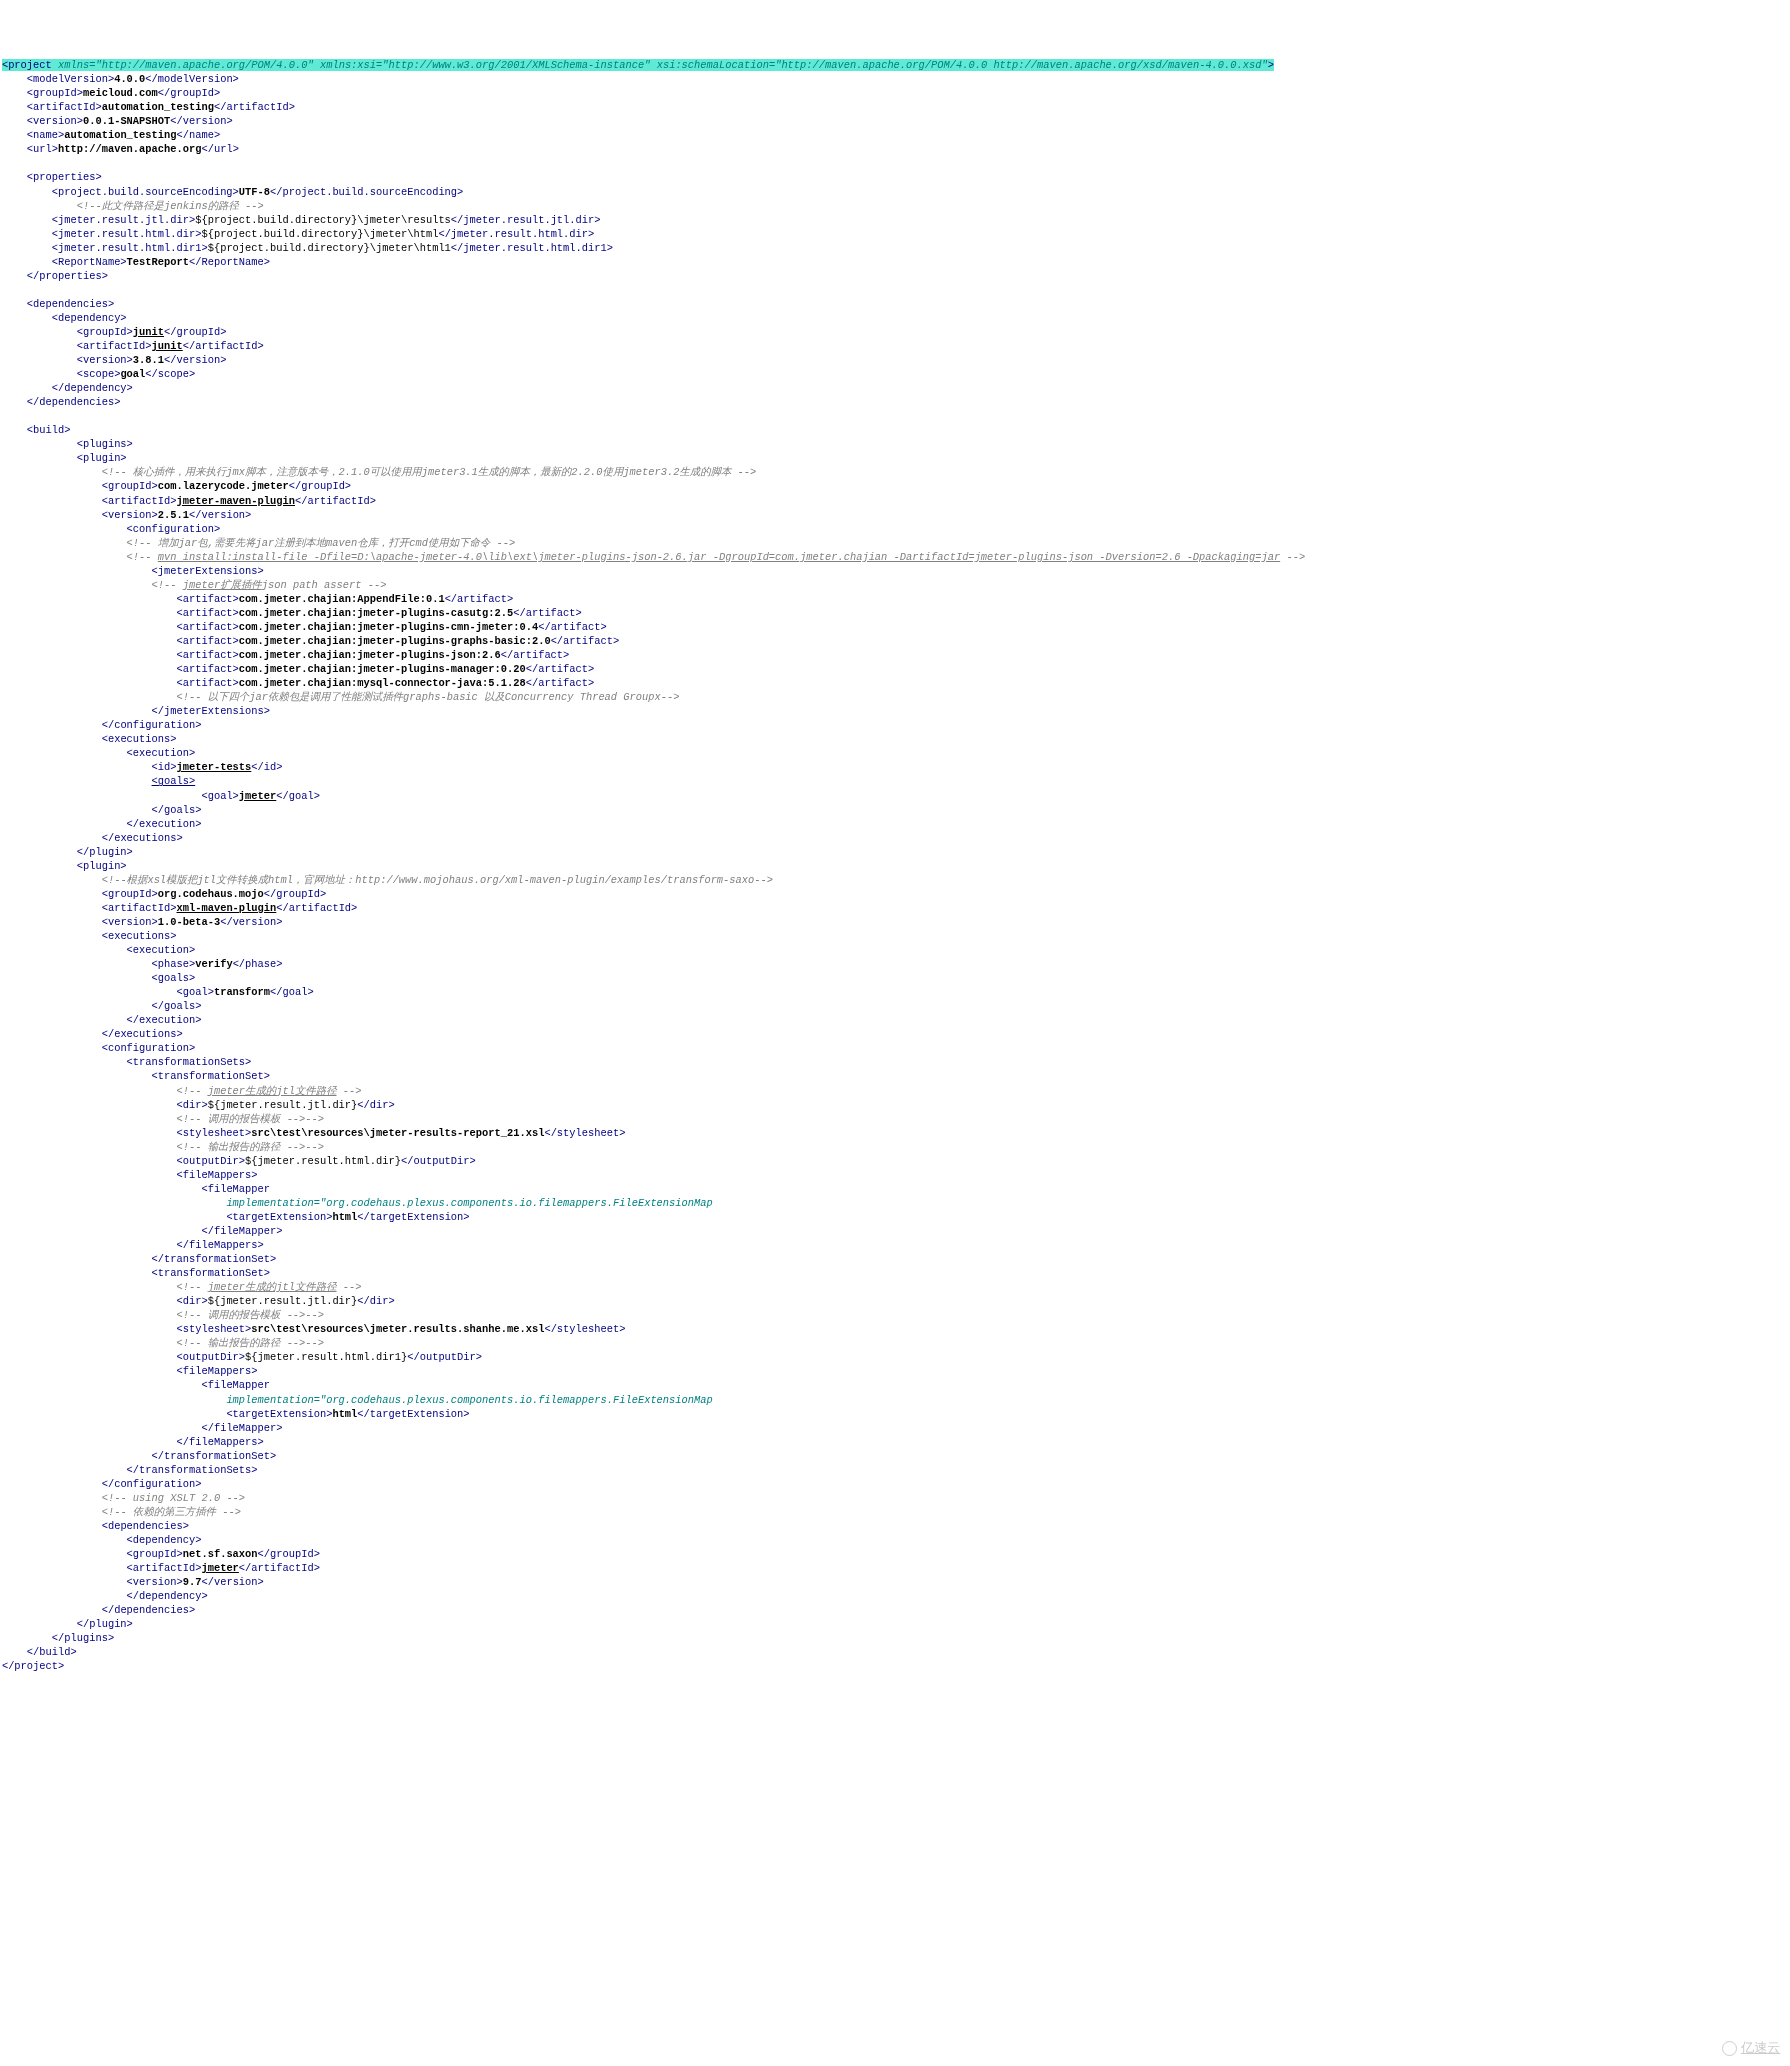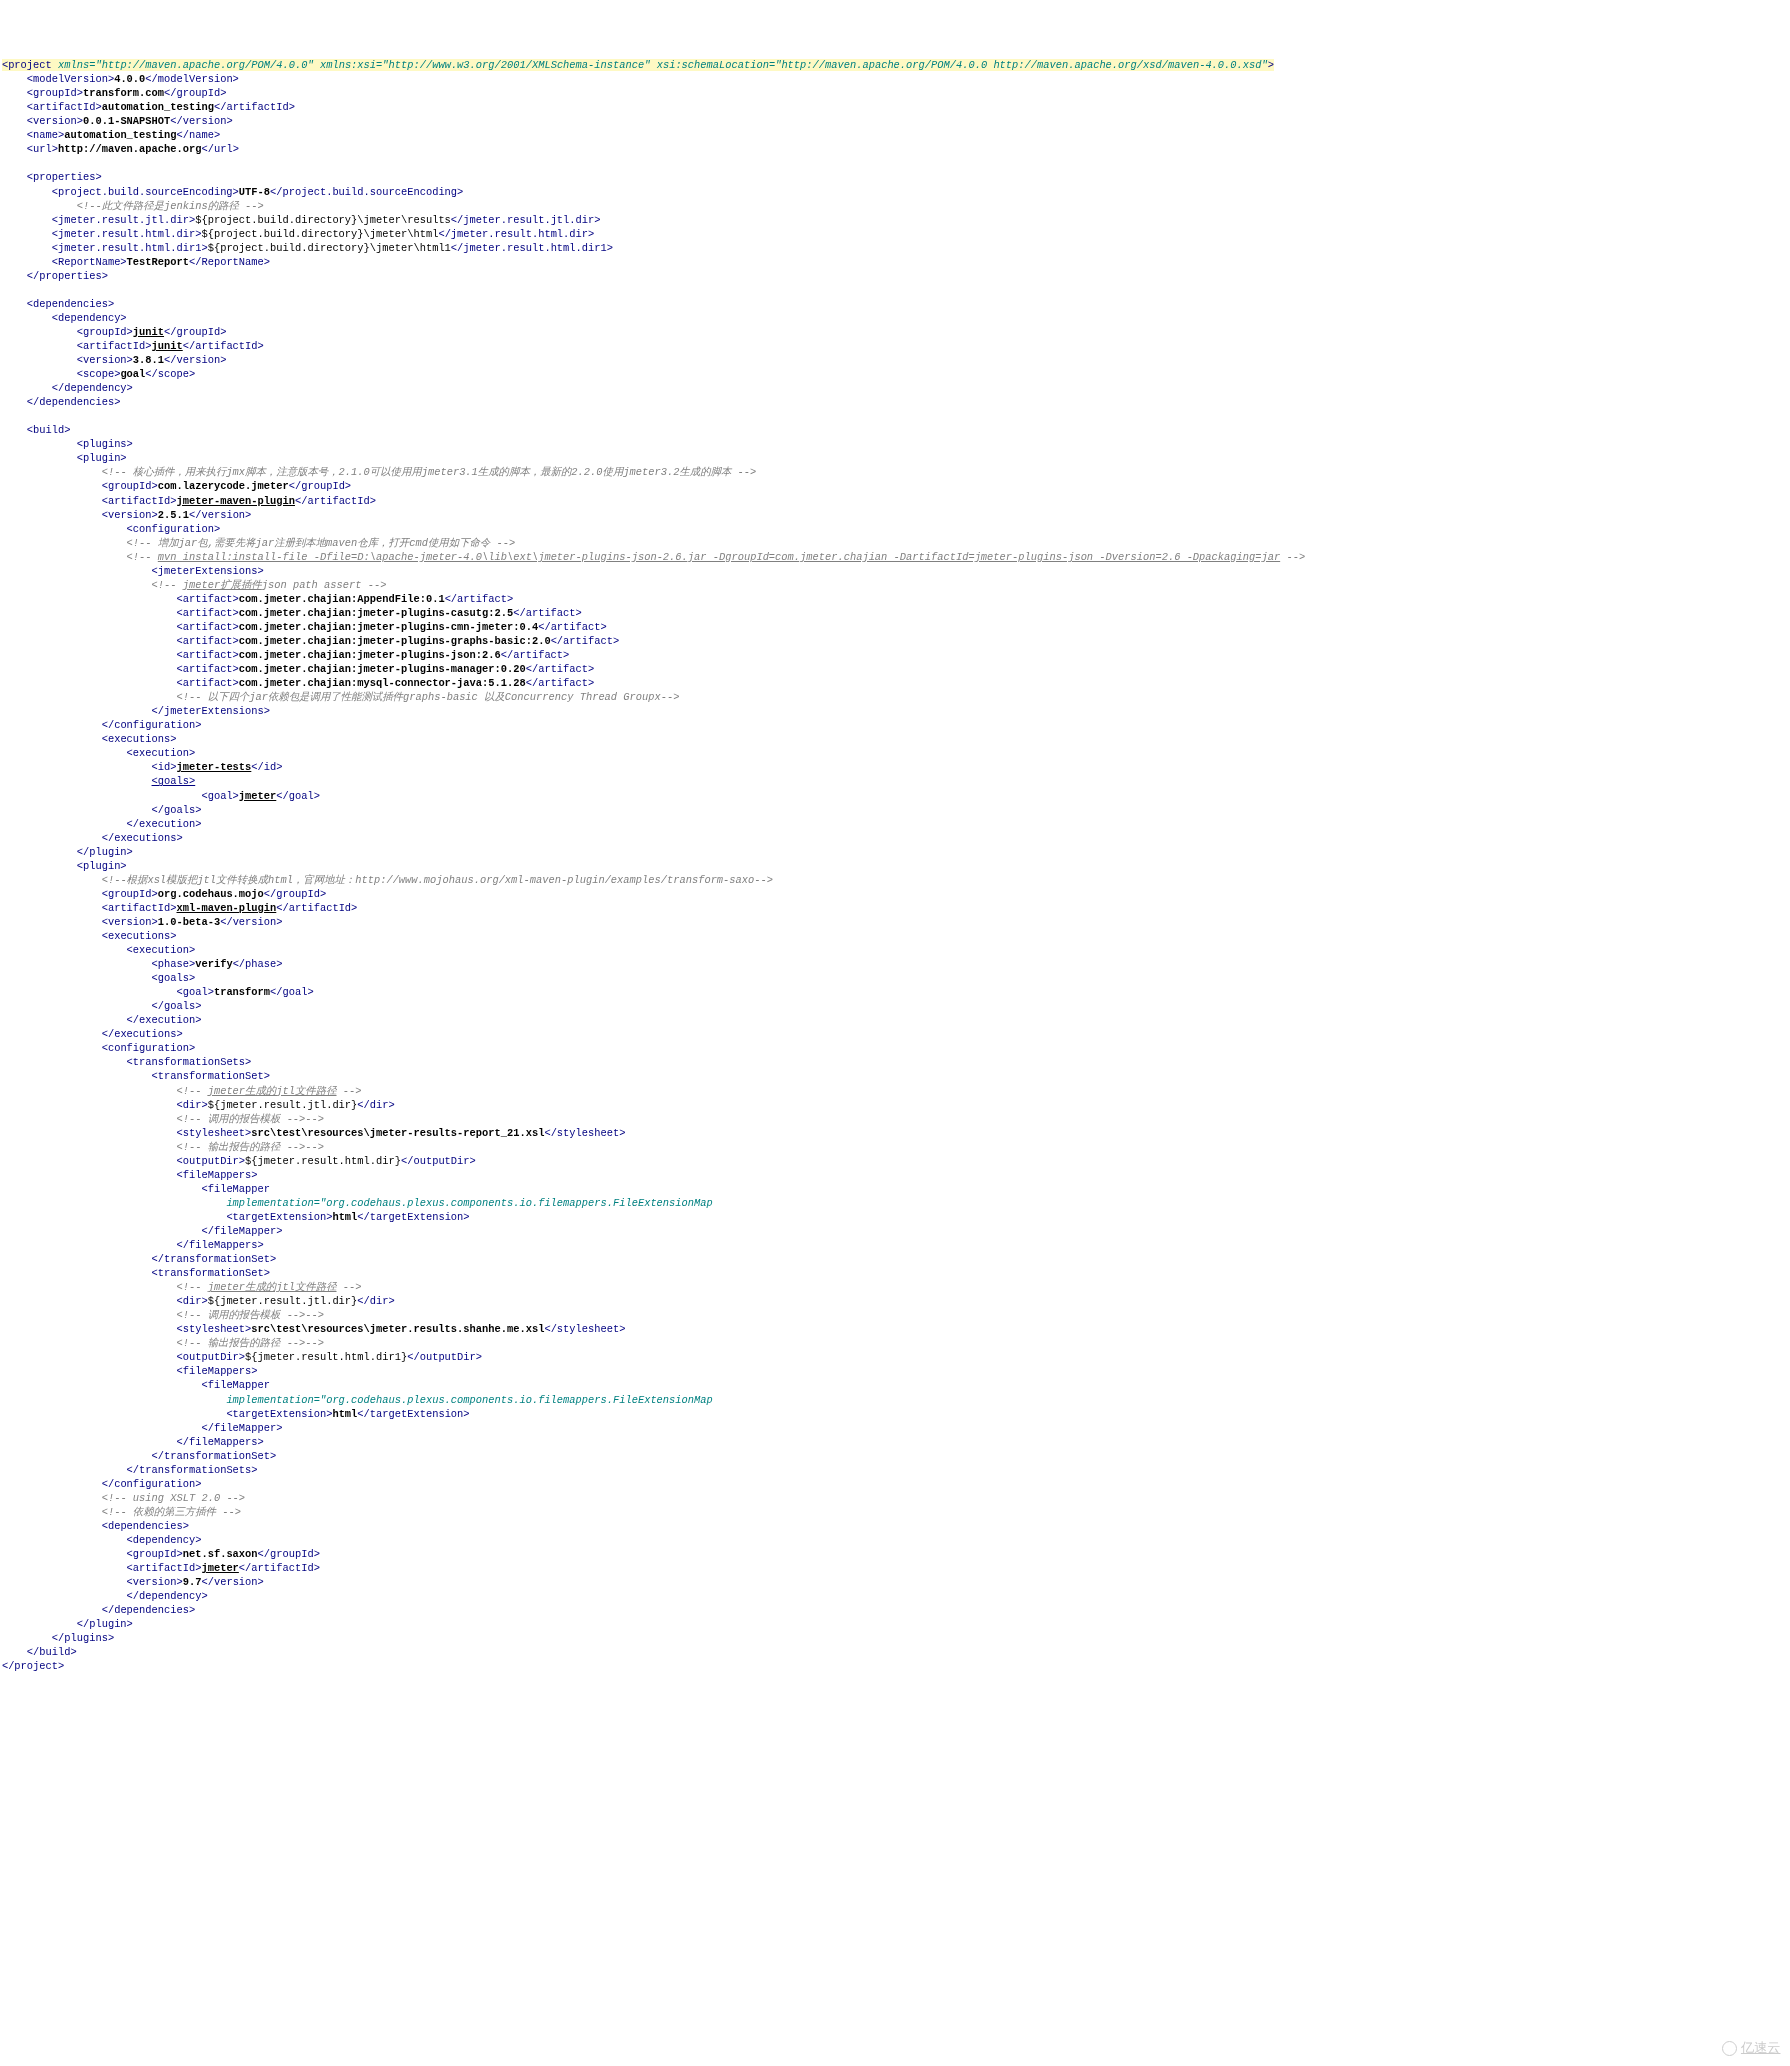--- a/index.html
+++ b/index.html
@@ -12,21 +12,21 @@
     color: #333;
     white-space: pre;
     position: relative;
   }
   .tag   { color: #000080; }
   .attr  { color: #008080; font-style: italic; }
   .text  { color: #000; font-weight: bold; }
   .cmt   { color: #808080; font-style: italic; }
   .prop  { color: #000; font-weight: normal; }
   .under { text-decoration: underline; }
-  .hl    { background: #fef9c3; }
+  .hl    { background: #5eead4; }
   .logo {
     position: fixed;
     right: 9.5px;
     bottom: 9.5px;
     font-size: 13.2px;
     color: #ccc;
     font-family: -apple-system, sans-serif;
     pointer-events: none;
     text-decoration: underline;
   }
@@ -40,21 +40,21 @@
     margin-right: 3.8px;
   }
 </style>
 </head>
 <body>
 
 
 
 <div id="code"><span class="hl"><span class="tag">&lt;project</span> <span class="attr">xmlns="http://maven.apache.org/POM/4.0.0"</span> <span class="attr">xmlns:xsi="http://www.w3.org/2001/XMLSchema-instance"</span> <span class="attr">xsi:schemaLocation="http://maven.apache.org/POM/4.0.0 http://maven.apache.org/xsd/maven-4.0.0.xsd"</span><span class="tag">&gt;</span></span>
     <span class="tag">&lt;modelVersion&gt;</span><span class="text">4.0.0</span><span class="tag">&lt;/modelVersion&gt;</span>
-    <span class="tag">&lt;groupId&gt;</span><span class="text">transform.com</span><span class="tag">&lt;/groupId&gt;</span>
+    <span class="tag">&lt;groupId&gt;</span><span class="text">meicloud.com</span><span class="tag">&lt;/groupId&gt;</span>
     <span class="tag">&lt;artifactId&gt;</span><span class="text">automation_testing</span><span class="tag">&lt;/artifactId&gt;</span>
     <span class="tag">&lt;version&gt;</span><span class="text">0.0.1-SNAPSHOT</span><span class="tag">&lt;/version&gt;</span>
     <span class="tag">&lt;name&gt;</span><span class="text">automation_testing</span><span class="tag">&lt;/name&gt;</span>
     <span class="tag">&lt;url&gt;</span><span class="text">http://maven.apache.org</span><span class="tag">&lt;/url&gt;</span>
 
     <span class="tag">&lt;properties&gt;</span>
         <span class="tag">&lt;project.build.sourceEncoding&gt;</span><span class="text">UTF-8</span><span class="tag">&lt;/project.build.sourceEncoding&gt;</span>
             <span class="cmt">&lt;!--此文件路径是jenkins的路径 --&gt;</span>
         <span class="tag">&lt;jmeter.result.jtl.dir&gt;</span><span class="prop">${project.build.directory}\jmeter\results</span><span class="tag">&lt;/jmeter.result.jtl.dir&gt;</span>
         <span class="tag">&lt;jmeter.result.html.dir&gt;</span><span class="prop">${project.build.directory}\jmeter\html</span><span class="tag">&lt;/jmeter.result.html.dir&gt;</span>

